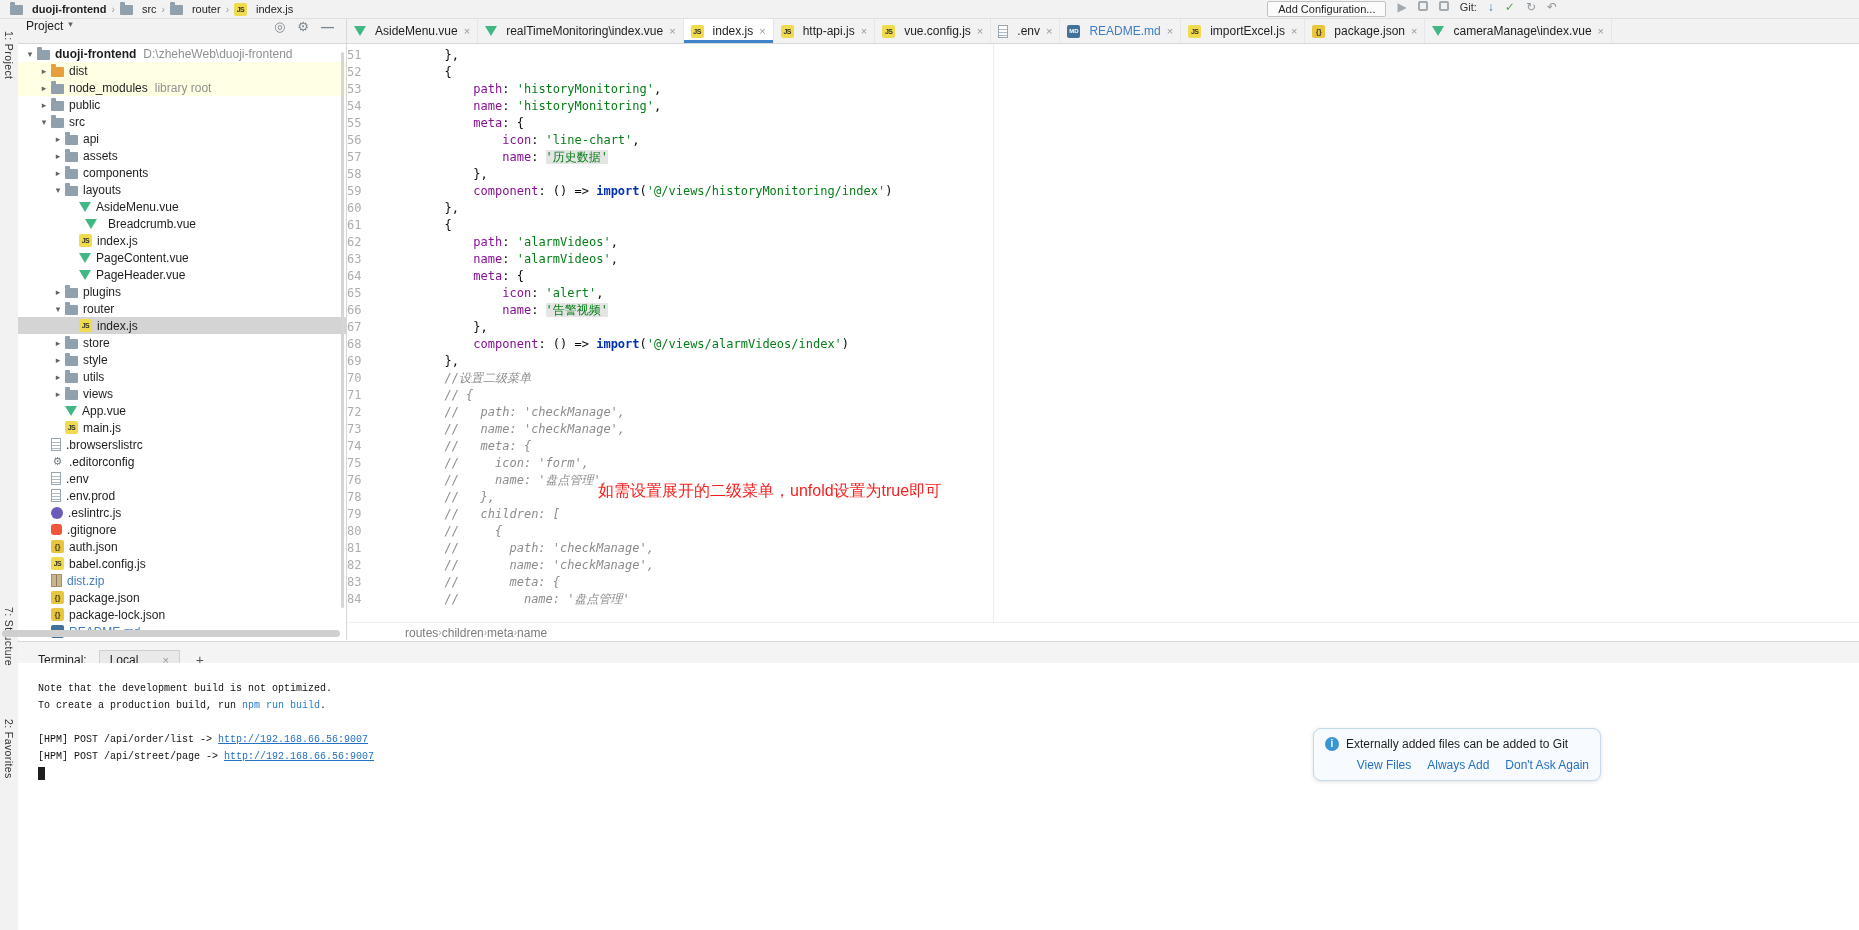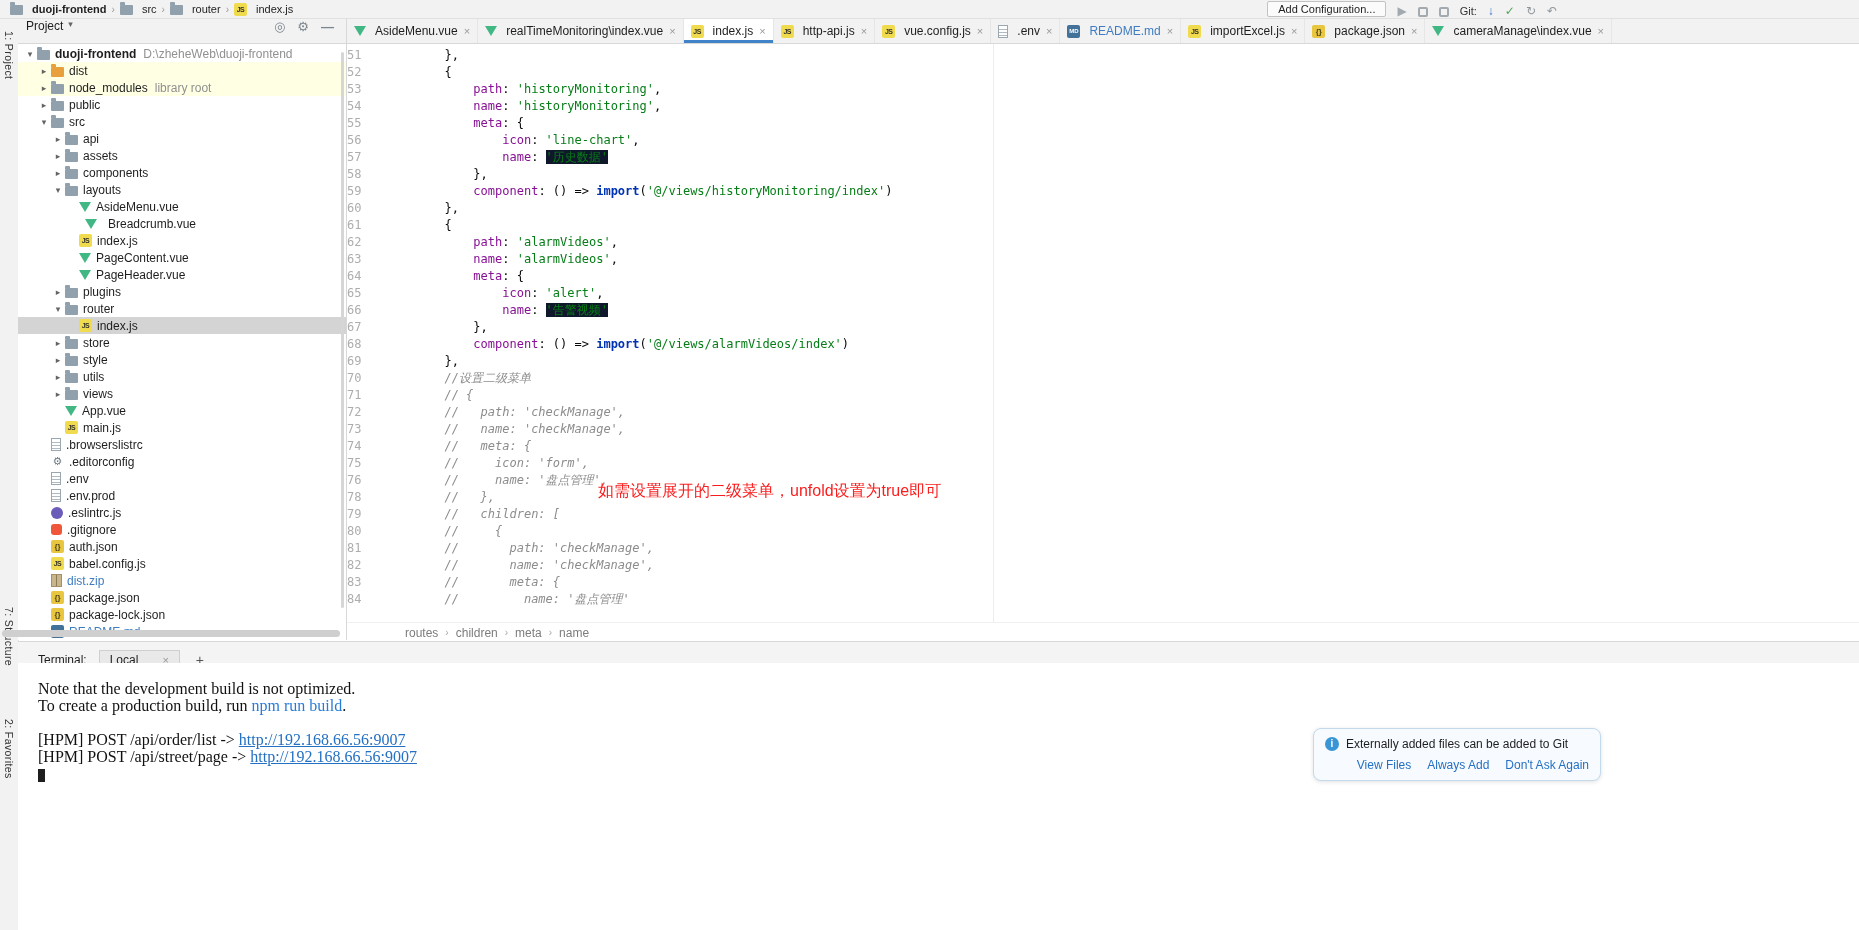--- a/index.html
+++ b/index.html
@@ -6,21 +6,21 @@
   .page{position:relative;width:1859px;height:930px;background:#fff;overflow:hidden;
         font-family:"Liberation Sans","DejaVu Sans",sans-serif;font-size:12px;color:#1e1e1e;cursor:default}
   .bold{font-weight:bold}
 
   
   .titlebar{position:absolute;left:0;top:0;width:100%;height:19px;background:#f2f2f2;border-bottom:1px solid #e0e0e0;
             display:flex;align-items:center;padding:0 6px;box-sizing:border-box;font-size:11px}
   .window-breadcrumb{display:flex;align-items:center}
   .crumb{display:flex;align-items:center;gap:4px;padding:0 4px}
   .crumb-sep{color:#9b9b9b;font-size:10px;padding:0 1px}
-  .titlebar-right{margin-left:auto;display:flex;align-items:flex-end;gap:11px;padding-right:296px}
+  .titlebar-right{margin-left:auto;display:flex;align-items:flex-start;gap:11px;padding-right:296px}
   .add-config{font-family:inherit;font-size:11px;border:1px solid #c2c2c2;background:#fbfbfb;color:#1e1e1e;
               padding:1px 10px;height:16px;border-radius:2px;line-height:12px}
   .tb-icon{font-size:12px;color:#8f979d;line-height:12px}
   .tb-icon.run{color:#a2aab0}
   .git-update{color:#3876c2;font-weight:bold}
   .git-commit{color:#53a653;font-weight:bold}
   .sq-icon{width:10px;height:10px;border:2px solid #a2aab0;border-radius:2px;display:inline-block;box-sizing:border-box}
 
   
   .left-stripe{position:absolute;left:0;top:19px;bottom:0;width:18px;background:#f2f2f2;border-right:1px solid #e2e2e2}
@@ -74,38 +74,38 @@
 
   
   .editor{position:absolute;left:347px;top:44px;right:0;height:578px;background:#fff;overflow:hidden}
   .code{padding-top:3px}
   .code-line{display:flex;height:17px;line-height:17px;font-family:"DejaVu Sans Mono",monospace;font-size:12px;white-space:pre}
   .gutter-num{flex:0 0 30px;text-align:left;color:#adadad;padding-right:8px}
   .code-text{padding-left:45px}
   .tk-p{color:#080808}
   .tk-pr{color:#871094}
   .tk-s{color:#067d17}
-  .tk-hl{color:#067d17;background:#0f172a}
+  .tk-hl{color:#067d17;background:#e5e5e5}
   .tk-k{color:#0033b3;font-weight:bold}
   .tk-c{color:#8c8c8c;font-style:italic}
   .margin-guide{position:absolute;left:646px;top:0;bottom:0;width:1px;background:#ededed}
   .annotation{position:absolute;left:251px;top:437px;font-size:16px;color:#fb1d1d;white-space:nowrap}
 
   .editor-breadcrumb{position:absolute;left:347px;top:622px;right:0;height:19px;background:#fff;display:flex;align-items:center;
-                     padding-left:58px;font-size:12px;color:#7c7c7c;gap:7px;border-top:1px solid #f0f0f0}
+                     padding-left:58px;font-size:12px;color:#7c7c7c;border-top:1px solid #f0f0f0}
   .eb-sep{color:#a8a8a8;font-size:10px}
 
   
   .terminal-header{position:absolute;left:18px;top:641px;right:0;height:38px;background:#f4f4f4;border-top:1px solid #d8d8d8;
                    border-bottom:1px solid #e4e4e4;display:flex;align-items:center;padding-left:20px;gap:12px;box-sizing:border-box}
   .term-tab{display:flex;align-items:center;gap:24px;background:#e9e9e9;border:1px solid #cfcfcf;height:20px;padding:0 10px;box-sizing:border-box}
   .term-tab .x{color:#999;font-size:11px}
   .term-plus{color:#555;font-size:14px;padding:0 4px}
   .terminal{position:absolute;left:18px;top:663px;right:0;bottom:0;background:#fff;padding:17px 0 16px 20px;
-            font-family:Liberation Serif, serif;font-size:16px;box-sizing:border-box}
+            font-family:Liberation Mono, monospace;font-size:10px;box-sizing:border-box}
   .term-line{height:17px;line-height:17px;white-space:pre}
   .tk-t{color:#111}
   .tk-cmd{color:#287bd6}
   .tk-link{color:#2470c3;text-decoration:underline}
   .tk-cursor{display:inline-block;width:7px;height:13px;background:#1e1e1e;vertical-align:middle}
 
   
   .notification{position:absolute;right:258px;top:728px;width:288px;background:#f7fbff;border:1px solid #c3d9ec;border-radius:8px;
                 padding:8px 11px;box-sizing:border-box;font-size:12px;box-shadow:0 1px 4px rgba(0,0,0,.12)}
   .notif-row{display:flex;align-items:center;gap:7px}

